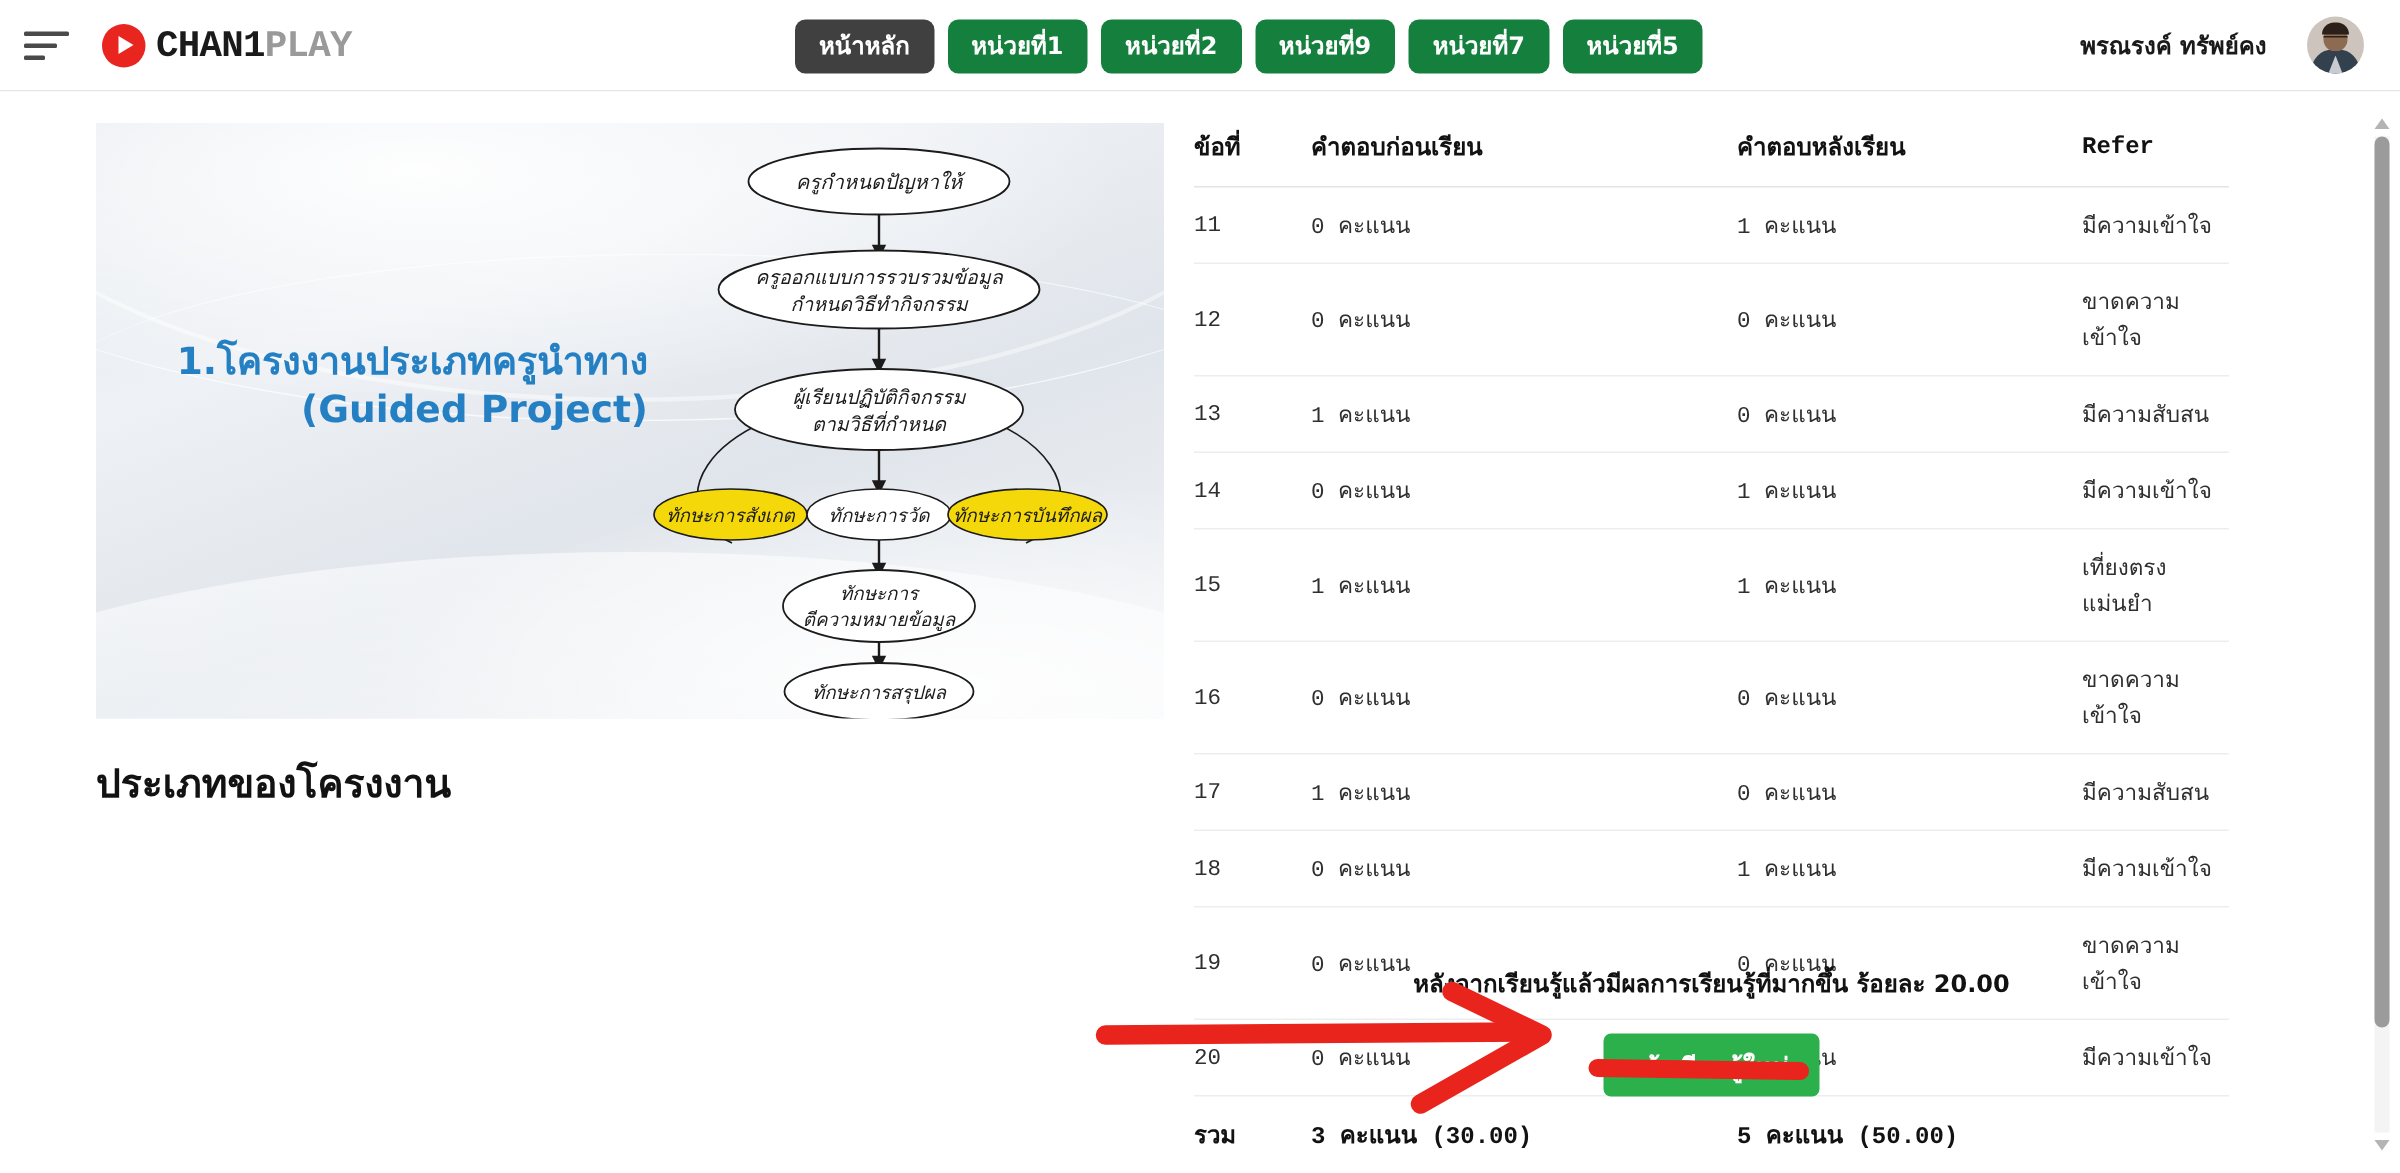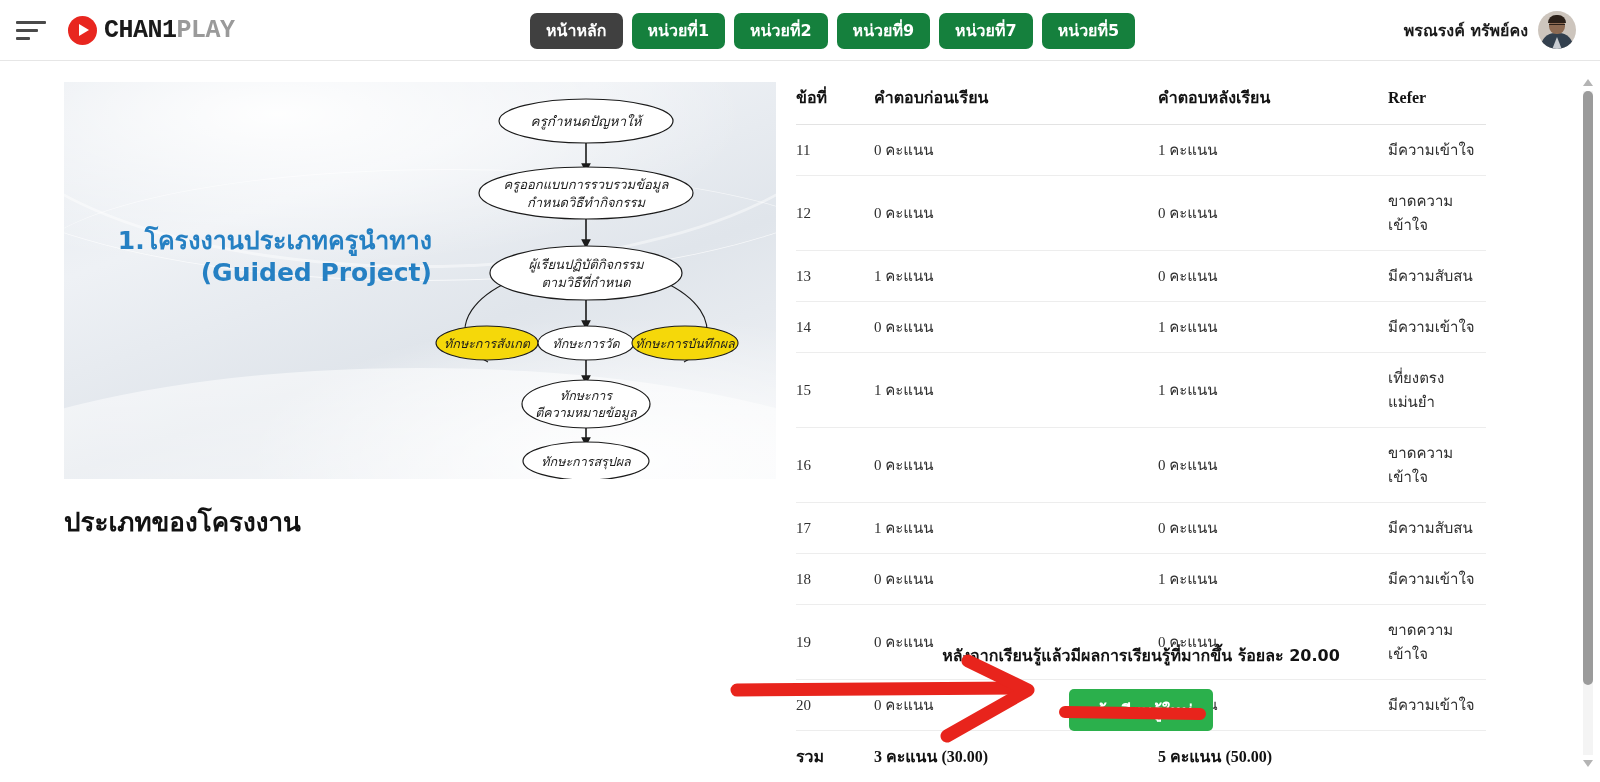--- a/index.html
+++ b/index.html
@@ -57,21 +57,21 @@
     display: flex; align-items: center; justify-content: center;
     font-size: 16px; font-weight: 700; color: #ffffff;
     background: #15803d; border: none; cursor: pointer;
     white-space: nowrap; line-height: 1;
     font-family: "DejaVu Sans", "Liberation Sans", sans-serif;
   }
   .nav-btn.active { background: #404040; }
 
   .user {
     position: absolute; right: 24px; top: 11px;
-    display: flex; align-items: center; gap: 10px; cursor: pointer;
+    display: flex; align-items: center; gap: 27px; cursor: pointer;
   }
   .user-name { font-size: 16px; font-weight: 700; color: #1a1a1a;
                font-family: "DejaVu Sans", "Liberation Sans", sans-serif; }
   .avatar {
     width: 38px; height: 38px; border-radius: 50%; overflow: hidden;
     background: #cdc5bd; position: relative; flex: none;
   }
   .avatar .head { position: absolute; left: 50%; top: 6px; transform: translateX(-50%);
                   width: 16px; height: 17px; border-radius: 50% 50% 45% 45%; background: #8d6a52; }
   .avatar .hair { position: absolute; left: 50%; top: 4px; transform: translateX(-50%);
@@ -129,21 +129,21 @@
     position: absolute; left: 64px; top: 440px;
     font-size: 26px; font-weight: 700; color: #121212;
     font-family: "DejaVu Sans", "Liberation Sans", sans-serif;
   }
 
   
   .panel { position: absolute; left: 796px; top: 20px; width: 690px; }
   table.results { width: 100%; border-collapse: collapse; table-layout: fixed; }
   table.results th, table.results td {
     text-align: left; padding: 13px 0 13px 0;
-    font-family: Liberation Serif, serif;
+    font-family: Liberation Mono, monospace;
     margin-left: 36px;
   }
   table.results th {
     font-size: 16px; font-weight: 700; color: #121212;
     border-bottom: 1px solid #e3e3e3; padding-bottom: 14px; padding-top: 4px;
   }
   table.results td {
     font-size: 15px; color: #2f2f2f;
     border-bottom: 1px solid #ededed;
   }

